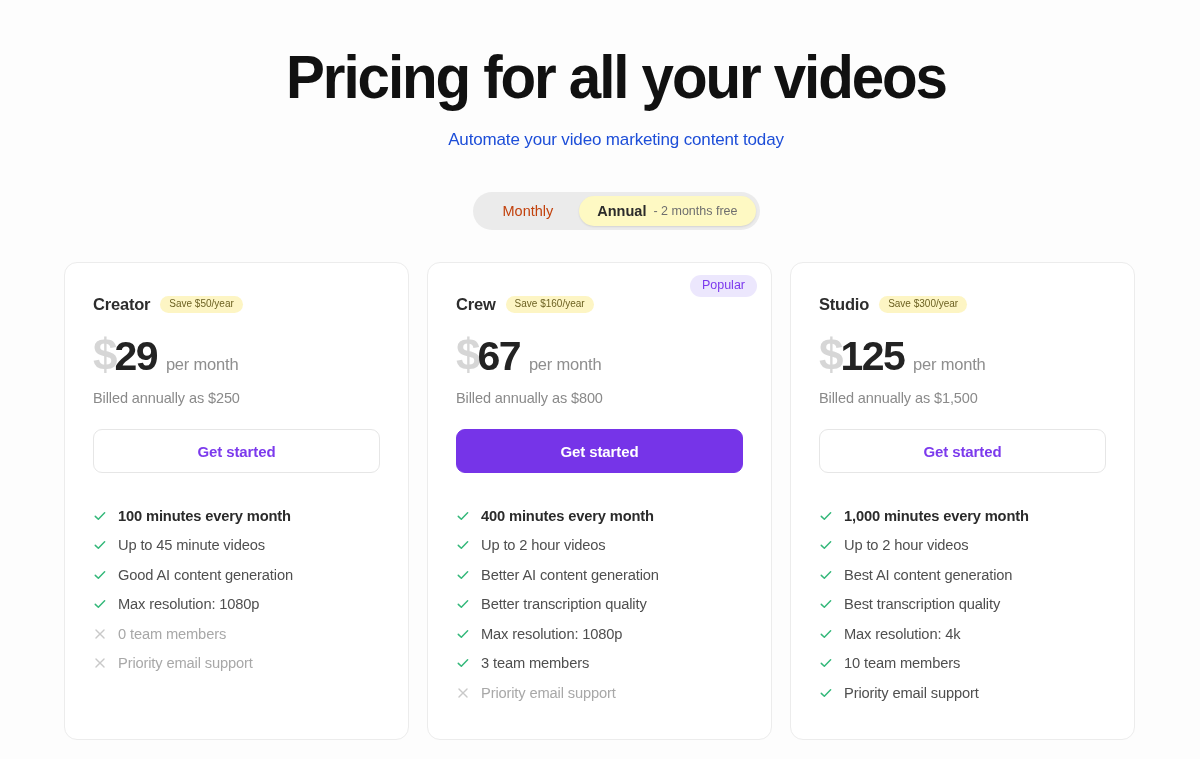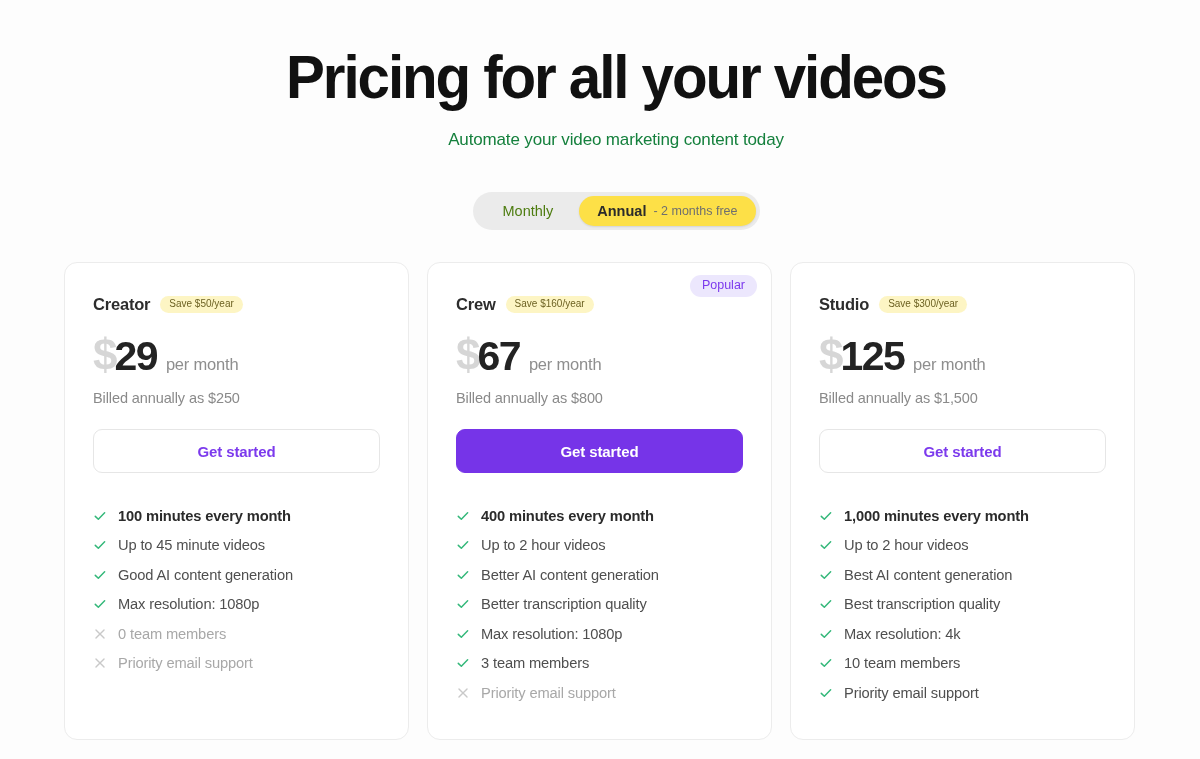--- a/index.html
+++ b/index.html
@@ -29,21 +29,21 @@
     line-height: 1.05;
     font-weight: bold;
     letter-spacing: -2.2px;
     color: #111111;
     transform: scaleX(0.94);
   }
 
   .page-subtitle {
     margin-top: 21px;
     font-size: 17px;
-    color: #15803d;
+    color: #1d4ed8;
     letter-spacing: -0.15px;
   }
 
   
   .toggle-wrap { margin-top: 42px; display: flex; justify-content: center; }
 
   .toggle {
     display: flex;
     align-items: center;
     background: #ebebeb;
@@ -52,27 +52,27 @@
     height: 38px;
   }
 
   .toggle-opt {
     height: 30px;
     display: flex;
     align-items: center;
     padding: 0 26px;
     border-radius: 999px;
     font-size: 14.5px;
-    color: #4d7c0f;
+    color: #c2410c;
     cursor: pointer;
     white-space: nowrap;
   }
 
   .toggle-opt.active {
-    background: #fde047;
+    background: #fef9c3;
     color: #2b2b2b;
     font-weight: bold;
     box-shadow: 0 1px 2px rgba(0,0,0,0.10);
     padding: 0 18px;
     align-items: center;
   }
 
   .toggle-opt.active .note {
     font-weight: normal;
     color: #6f6f6f;

